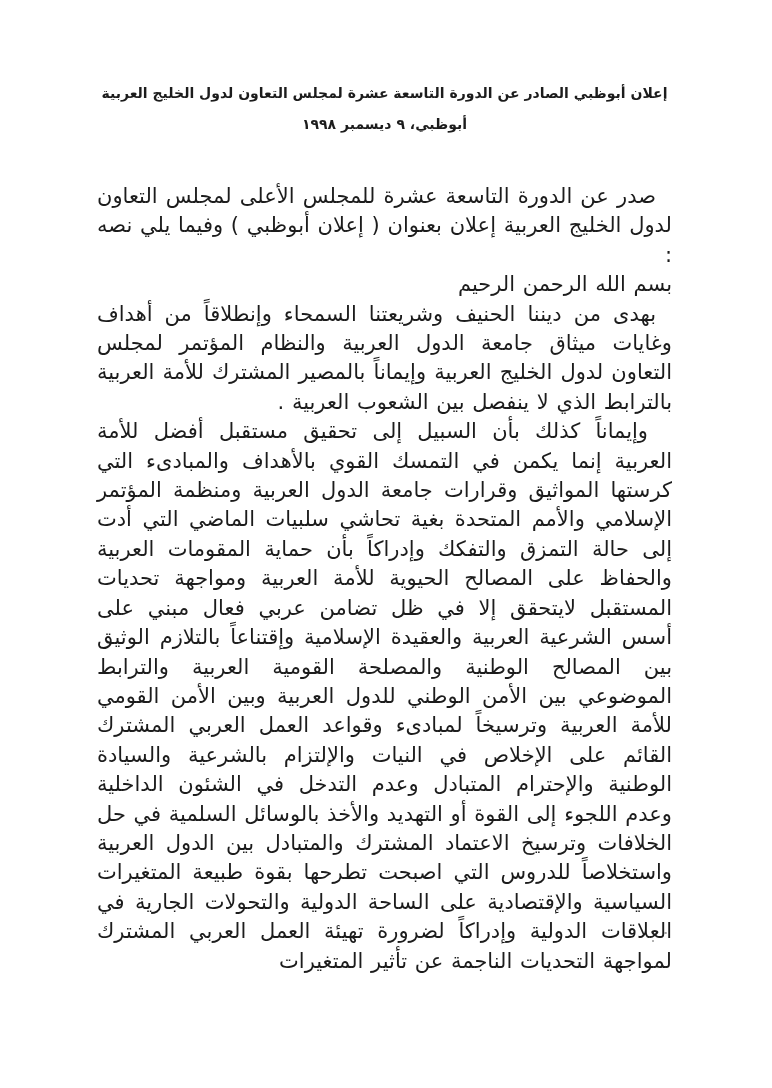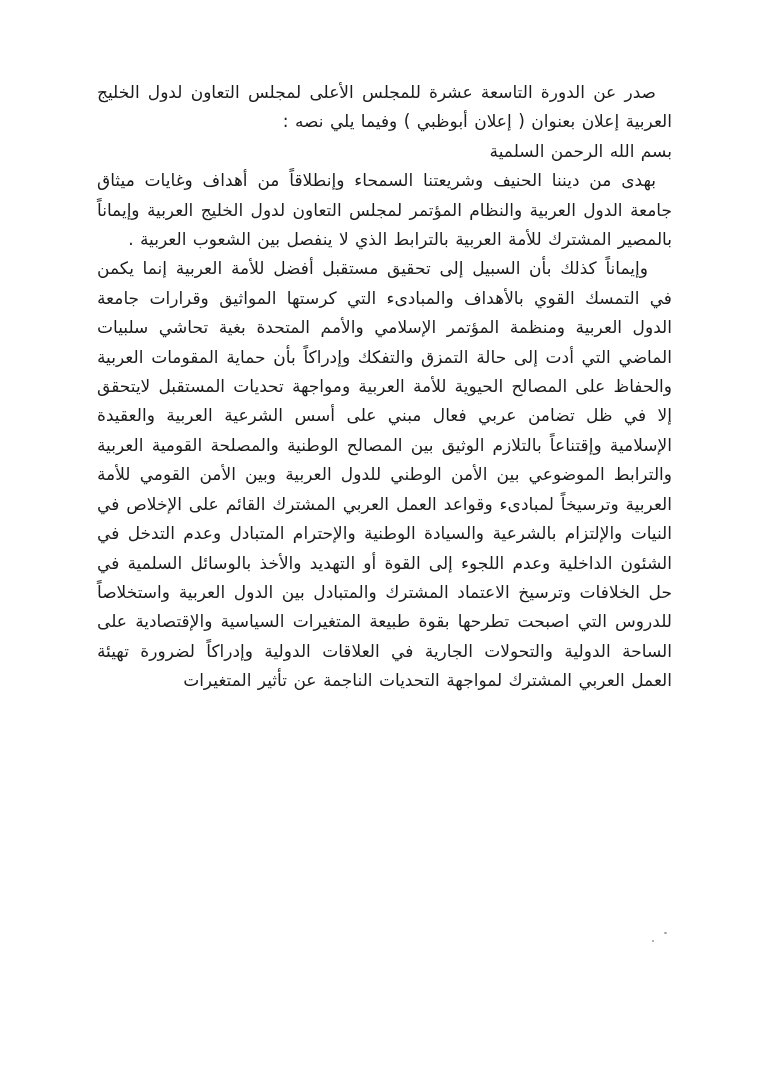--- a/index.html
+++ b/index.html
@@ -28,21 +28,21 @@
   }
   .doc-title {
     text-align: center;
     font-weight: bold;
     font-size: 14px;
     line-height: 31px;
     margin-bottom: 42px;
     letter-spacing: 0.2px;
   }
   .body-text {
-    font-size: 17px;
+    font-size: 21px;
     line-height: 29.4px;
     text-align: justify;
     word-spacing: 1px;
   }
   .para {
     margin: 0;
     padding: 0;
     text-indent: 16px;
   }
   .para.no-indent {
@@ -58,24 +58,28 @@
   }
   .speck-1 { width: 3px; height: 2px; top: 932px; left: 664px; }
   .speck-2 { width: 2px; height: 2px; top: 940px; left: 652px; }
 </style>
 </head>
 <body>
 
 <div class="page">
   <div class="content">
 
+    <div class="doc-title">
+      <div>إعلان أبوظبي الصادر عن الدورة التاسعة عشرة لمجلس التعاون لدول الخليج العربية</div>
+      <div>أبوظبي، ٩ ديسمبر ١٩٩٨</div>
+    </div>
 
     <div class="body-text">
       <p class="para">صدر عن الدورة التاسعة عشرة للمجلس الأعلى لمجلس التعاون لدول الخليج العربية إعلان بعنوان ( إعلان أبوظبي ) وفيما يلي نصه :</p>
-      <p class="para no-indent">بسم الله الرحمن السلمية</p>
+      <p class="para no-indent">بسم الله الرحمن الرحيم</p>
       <p class="para">بهدى من ديننا الحنيف وشريعتنا السمحاء وإنطلاقاً من أهداف وغايات ميثاق جامعة الدول العربية والنظام المؤتمر لمجلس التعاون لدول الخليج العربية وإيماناً بالمصير المشترك للأمة العربية بالترابط الذي لا ينفصل بين الشعوب العربية .</p>
       <p class="para deep-indent">وإيماناً كذلك بأن السبيل إلى تحقيق مستقبل أفضل للأمة العربية إنما يكمن في التمسك القوي بالأهداف والمبادىء التي كرستها المواثيق وقرارات جامعة الدول العربية ومنظمة المؤتمر الإسلامي والأمم المتحدة بغية تحاشي سلبيات الماضي التي أدت إلى حالة التمزق والتفكك وإدراكاً بأن حماية المقومات العربية والحفاظ على المصالح الحيوية للأمة العربية ومواجهة تحديات المستقبل لايتحقق إلا في ظل تضامن عربي فعال مبني على أسس الشرعية العربية والعقيدة الإسلامية وإقتناعاً بالتلازم الوثيق بين المصالح الوطنية والمصلحة القومية العربية والترابط الموضوعي بين الأمن الوطني للدول العربية وبين الأمن القومي للأمة العربية وترسيخاً لمبادىء وقواعد العمل العربي المشترك القائم على الإخلاص في النيات والإلتزام بالشرعية والسيادة الوطنية والإحترام المتبادل وعدم التدخل في الشئون الداخلية وعدم اللجوء إلى القوة أو التهديد والأخذ بالوسائل السلمية في حل الخلافات وترسيخ الاعتماد المشترك والمتبادل بين الدول العربية واستخلاصاً للدروس التي اصبحت تطرحها بقوة طبيعة المتغيرات السياسية والإقتصادية على الساحة الدولية والتحولات الجارية في العلاقات الدولية وإدراكاً لضرورة تهيئة العمل العربي المشترك لمواجهة التحديات الناجمة عن تأثير المتغيرات</p>
     </div>
 
   </div>
 
   <div class="scan-speck speck-1"></div>
   <div class="scan-speck speck-2"></div>
 </div>
 

